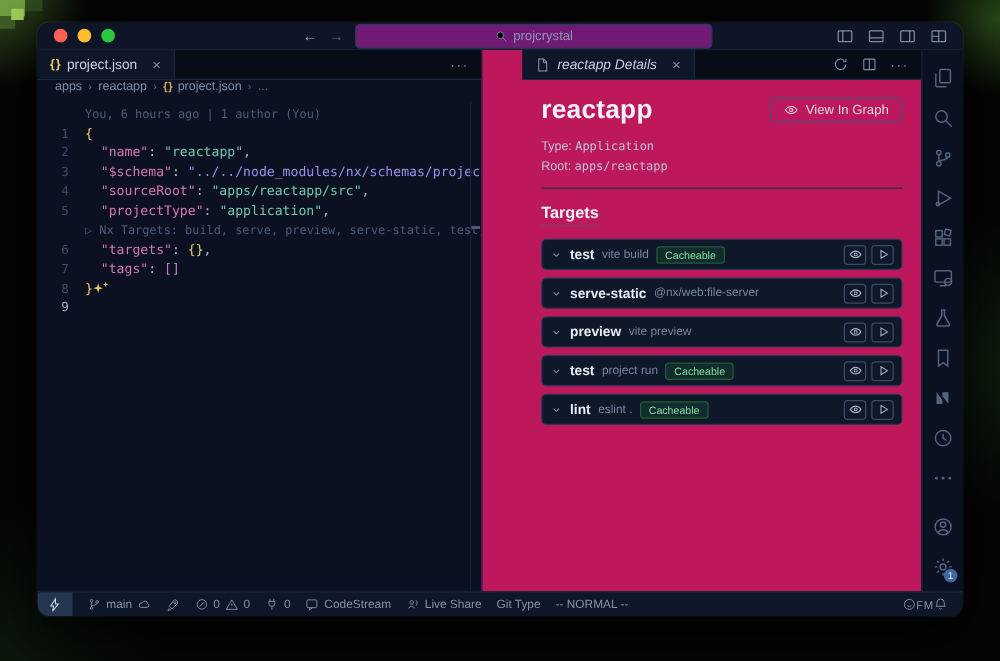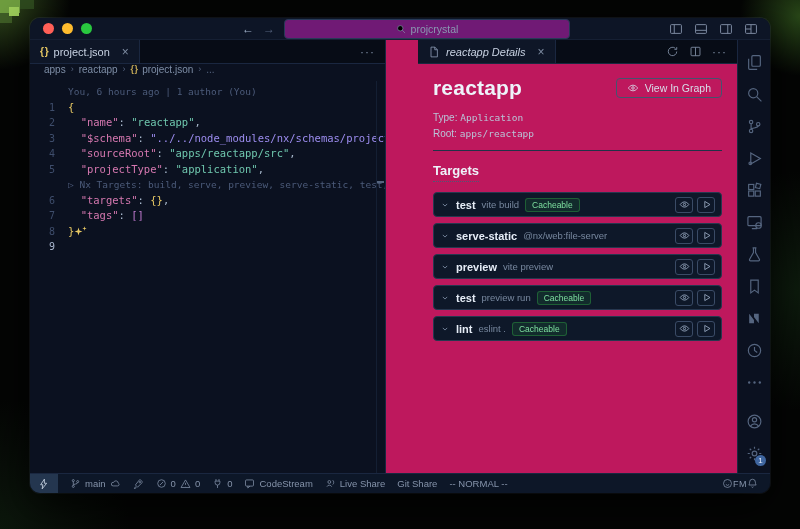--- a/index.html
+++ b/index.html
@@ -337,21 +337,21 @@
                 </span>
               </span>
             </div>
             <div class="target-card">
               <span class="chev">
                 <svg viewBox="0 0 16 16">
                   <path d="M4.5 6.2L8 9.7l3.5-3.5"></path>
                 </svg>
               </span>
               <span class="target-name">test</span>
-              <span class="target-desc">preview run</span>
+              <span class="target-desc">project run</span>
               <span class="badge">Cacheable</span>
               <span class="card-actions">
                 <span class="icon-btn">
                   <svg viewBox="0 0 16 16">
                     <path d="M1.8 8S4.2 4.2 8 4.2 14.2 8 14.2 8 11.8 11.8 8 11.8 1.8 8 1.8 8z"></path>
                     <circle cx="8" cy="8" r="1.7"></circle>
                   </svg>
                 </span>
                 <span class="icon-btn">
                   <svg viewBox="0 0 16 16">
@@ -528,21 +528,21 @@
         <span>CodeStream</span>
       </div>
       <div class="sb-item">
         <svg viewBox="0 0 16 16">
             <circle cx="6.3" cy="5.8" r="2.1"></circle>
             <path d="M2.8 12.7a3.8 3.8 0 0 1 7 0M11.2 3.2a4.2 4.2 0 0 1 .1 6.3"></path>
           </svg>
         <span>Live Share</span>
       </div>
       <div class="sb-item">
-        <span>Git Share</span>
+        <span>Git Type</span>
       </div>
       <div class="sb-item">
         <span>-- NORMAL --</span>
       </div>
     </div>
     <div class="sb-right">
       <div class="sb-item">
         <svg viewBox="0 0 16 16">
             <circle cx="8" cy="8" r="5.8"></circle>
             <path d="M5.6 9.4a3.2 3.2 0 0 0 4.8 0"></path>

